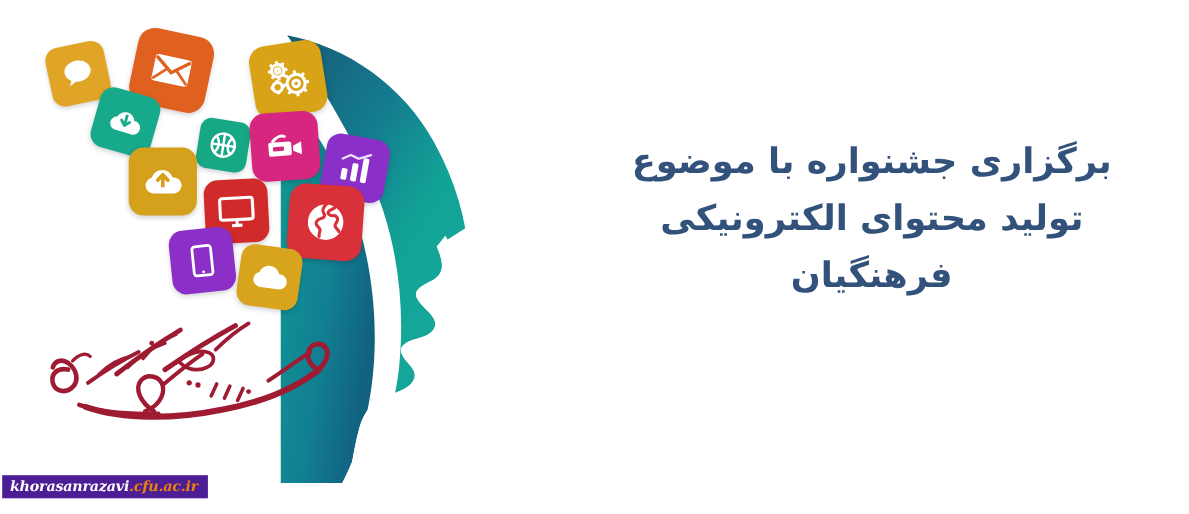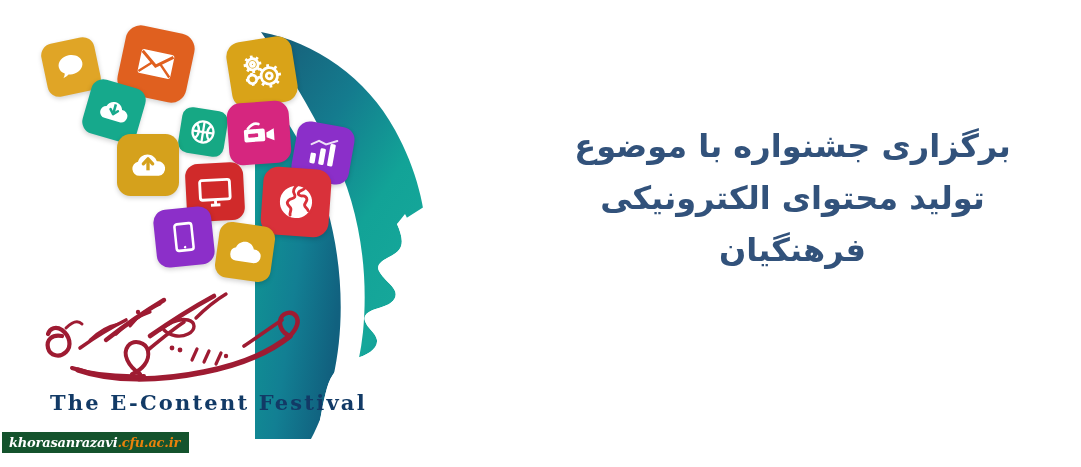--- a/index.html
+++ b/index.html
@@ -278,24 +278,23 @@
                      C52,68 50,58 42,52 C36,48 30,50 28,56" stroke-width="4.2"></path>
             <path d="M46,50 C52,44 58,42 62,46" stroke-width="3"></path>
 
             <circle cx="152" cy="70" r="2.4" fill="#9e1b32" stroke="none"></circle>
             <circle cx="160" cy="72" r="2.4" fill="#9e1b32" stroke="none"></circle>
             <circle cx="206" cy="78" r="2.2" fill="#9e1b32" stroke="none"></circle>
             <circle cx="118" cy="34" r="2.2" fill="#9e1b32" stroke="none"></circle>
           </g>
         </svg>
       </div>
-      <div id="logo-en-title" style="color: rgb(18, 58, 102);">The E-Content Festival</div>
-    </div>
-
-    <div id="watermark" style="background: #14532d;">
+    </div>
+
+    <div id="watermark" style="background: #4c1d95;">
       <span class="wm-host" style="color: rgb(255, 255, 255);">khorasanrazavi</span><span class="wm-domain" style="color: rgb(232, 130, 12);">.cfu.ac.ir</span>
     </div>
 
   </div>
 
   <div id="announcement" style="color: rgb(50, 82, 123);">
     <div class="ann-line">برگزاری جشنواره با موضوع</div>
     <div class="ann-line">تولید محتوای الکترونیکی</div>
     <div class="ann-line">فرهنگیان</div>
   </div>

